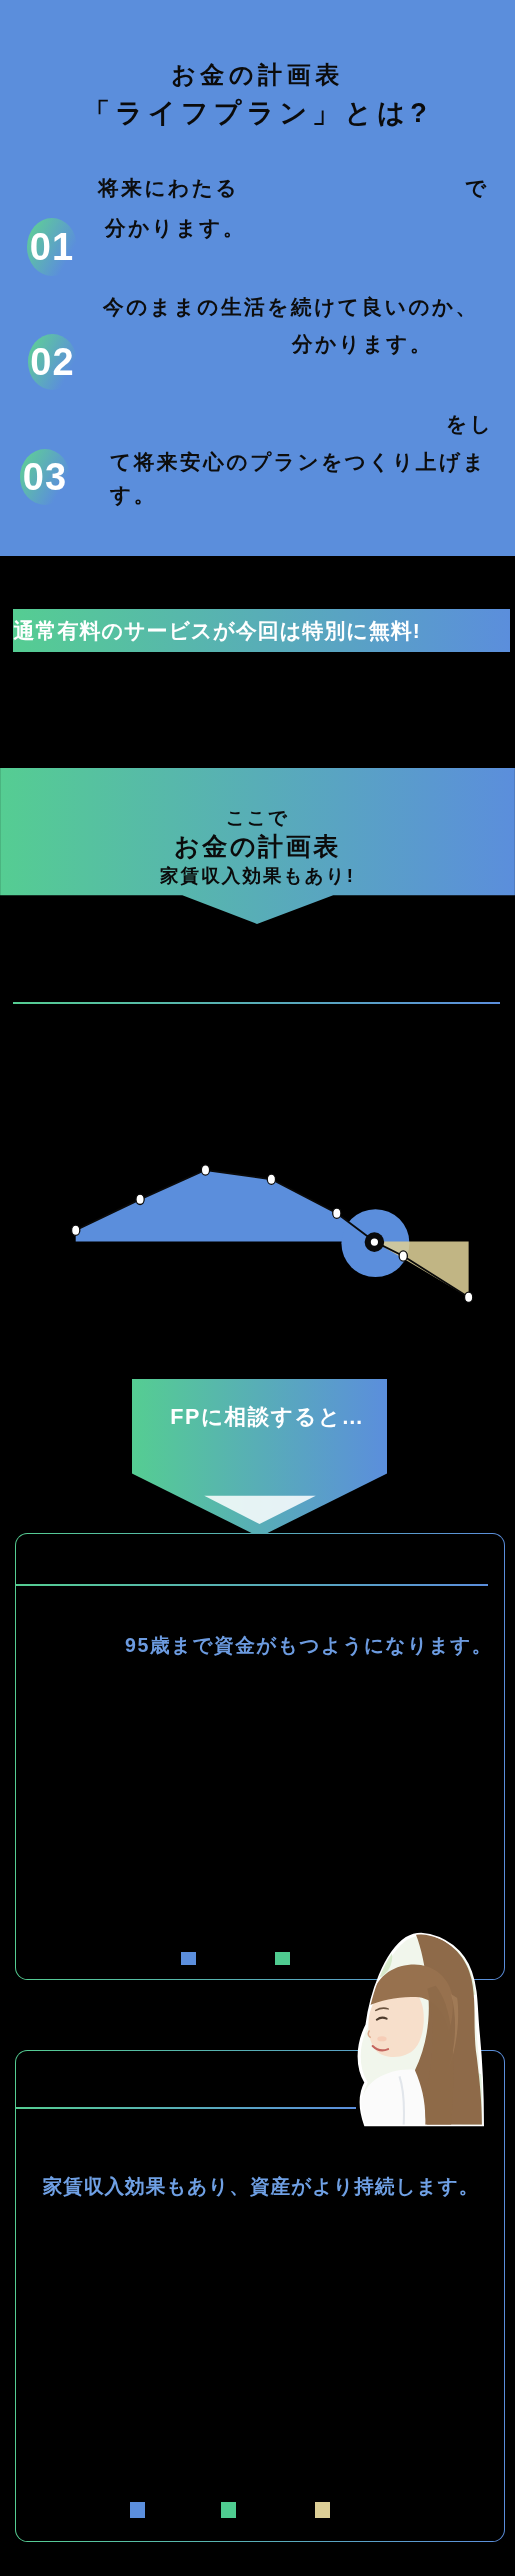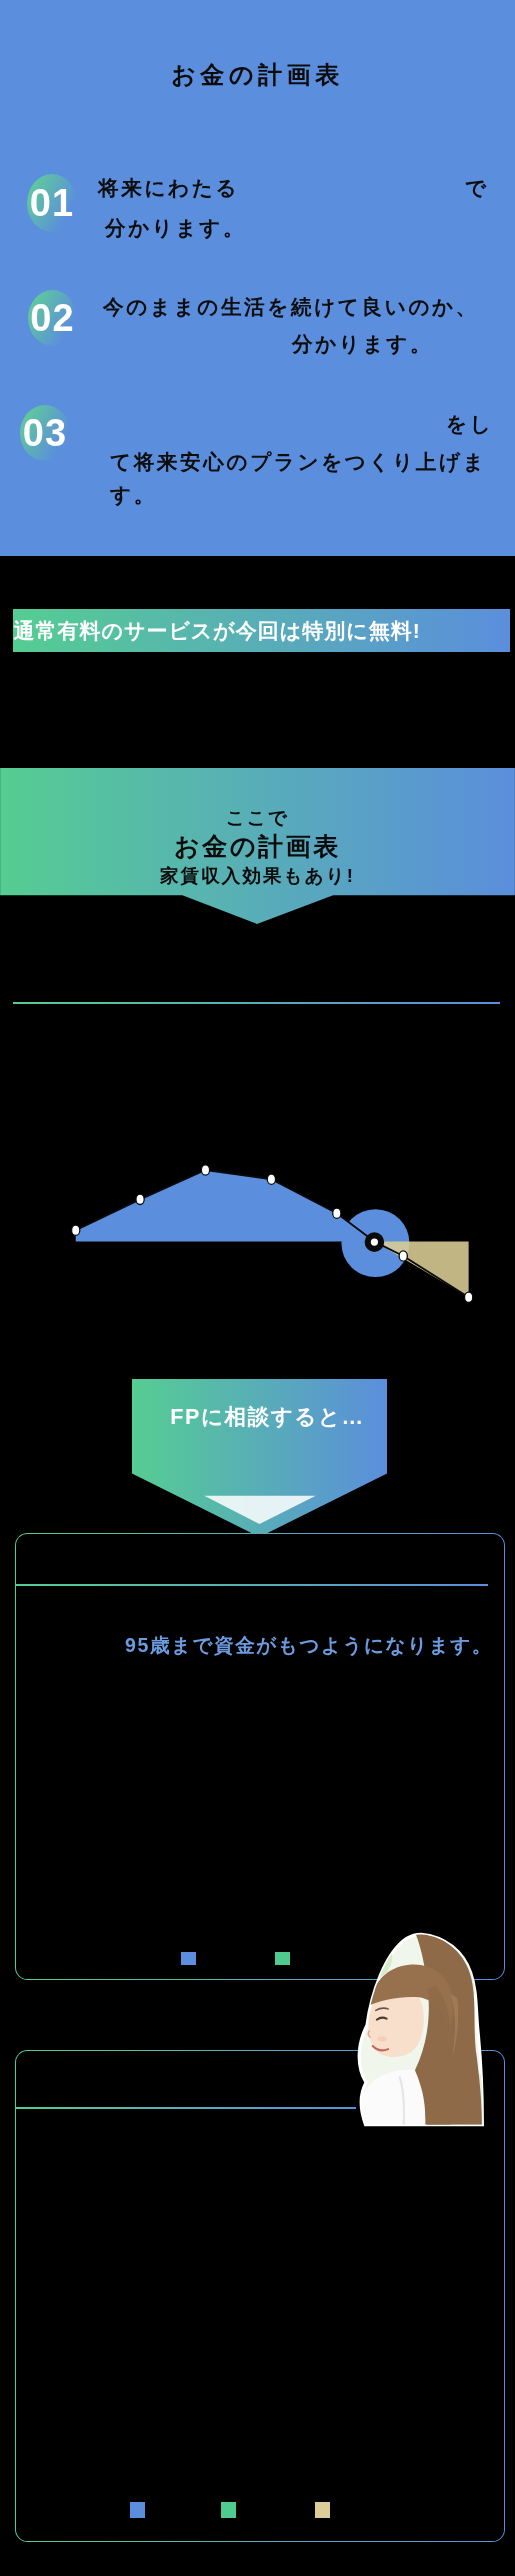--- a/index.html
+++ b/index.html
@@ -5,21 +5,21 @@
   html,body{margin:0;padding:0;background:#000;}
   .page{position:relative;width:515px;height:2855px;background:#000;overflow:hidden;
         font-family:"Liberation Sans","DejaVu Sans",sans-serif;}
   .abs{position:absolute;}
   
   .hero{left:0;top:0;width:515px;height:556px;background:#5B8EDC;}
   .hero-title{left:0;width:515px;text-align:center;color:#0b0b0b;font-weight:700;}
   .hero-title.l1{top:43px;font-size:24px;letter-spacing:4.6px;}
   .hero-title.l2{top:77px;font-size:27px;letter-spacing:5.2px;}
   .num-circle{border-radius:50%;display:flex;align-items:center;justify-content:center;
-      background:linear-gradient(118deg,#5FCE97 8%,#5B8EDC 78%);}
+      background:linear-gradient(118deg,#5FCE97 8%,#5B8EDC 78%);margin-top:44px;}
   .num-circle span{color:#fff;font-size:38px;font-weight:700;letter-spacing:1px;}
   .hero-text{color:#0d0d0d;font-size:20.6px;font-weight:600;letter-spacing:2.6px;white-space:nowrap;}
   
   .pill{left:13.4px;top:609px;width:497px;height:43px;
         background:linear-gradient(90deg,#55CD92,#5B8EDC);
         display:flex;align-items:center;justify-content:flex-start;}
   .pill span{color:#fff;font-size:21px;font-weight:700;letter-spacing:1px;}
   .speech-text{left:0;top:805px;width:515px;display:flex;align-items:center;justify-content:center;
         color:#0b0b0b;font-weight:700;flex-direction:column;}
   .speech-text .sm{font-size:18.5px;letter-spacing:2.1px;}
@@ -36,20 +36,21 @@
   
   svg{display:block;}
 </style>
 </head>
 <body>
 
 <div class="page">
 
   <section class="abs hero">
     <h1 class="abs hero-title l1">お金の計画表</h1>
+    <h1 class="abs hero-title l2">「ライフプラン」とは?</h1>
 
     <div class="abs num-circle" style="left:27px;top:174px;width:50px;height:58px;">
       <span>01</span>
     </div>
     <div class="abs hero-text" style="left:98px;top:174px;">将来にわたる</div>
     <div class="abs hero-text" style="left:465px;top:174px;">で</div>
     <div class="abs hero-text" style="left:105px;top:214px;">分かります。</div>
 
     <div class="abs num-circle" style="left:28px;top:290px;width:49px;height:56px;">
       <span>02</span>
@@ -169,20 +170,21 @@
   <div class="abs fp-text">FPに相談すると…</div>
 
   <div class="abs card" style="left:15px;top:1533px;width:488px;height:445px;"></div>
   <div class="abs divider" style="left:16px;top:1584px;width:472px;"></div>
   <div class="abs card-msg" style="left:15px;top:1632px;color:#6C9BE0;margin-left:48px;">95歳まで資金がもつようになります。</div>
   <div class="abs legend-swatch" style="left: 181px; top: 1952px; width: 15px; height: 13.4px; background: rgb(91, 142, 220);"></div>
   <div class="abs legend-swatch" style="left: 275px; top: 1952px; width: 15px; height: 13.4px; background: rgb(79, 203, 144);"></div>
 
   <div class="abs card" style="left:15px;top:2050px;width:488px;height:490px;"></div>
   <div class="abs divider" style="left:16px;top:2107px;width:340px;"></div>
+  <div class="abs card-msg" style="left:15px;top:2173px;color:#6FA0E4;letter-spacing:1px;">家賃収入効果もあり、資産がより持続します。</div>
   <div class="abs legend-swatch" style="left: 130px; top: 2502px; width: 15px; height: 15.5px; background: rgb(91, 142, 220);"></div>
   <div class="abs legend-swatch" style="left: 221px; top: 2502px; width: 15px; height: 15.5px; background: rgb(79, 203, 144);"></div>
   <div class="abs legend-swatch" style="left: 315px; top: 2502px; width: 15px; height: 15.5px; background: rgb(220, 206, 150);"></div>
 
   <svg class="abs" style="left:350px;top:1932px;" width="135" height="195" viewBox="0 0 262 378">
     <defs>
       <clipPath id="cutout">
         <path d="M138,4 C185,8 220,38 234,78 C247,114 244,152 249,198 C254,250 257,300 257,374 L30,374
                  C18,340 20,312 31,292 C13,262 13,220 33,180 C41,120 68,40 110,12 C120,6 128,4 138,4 Z"></path>
       </clipPath>

